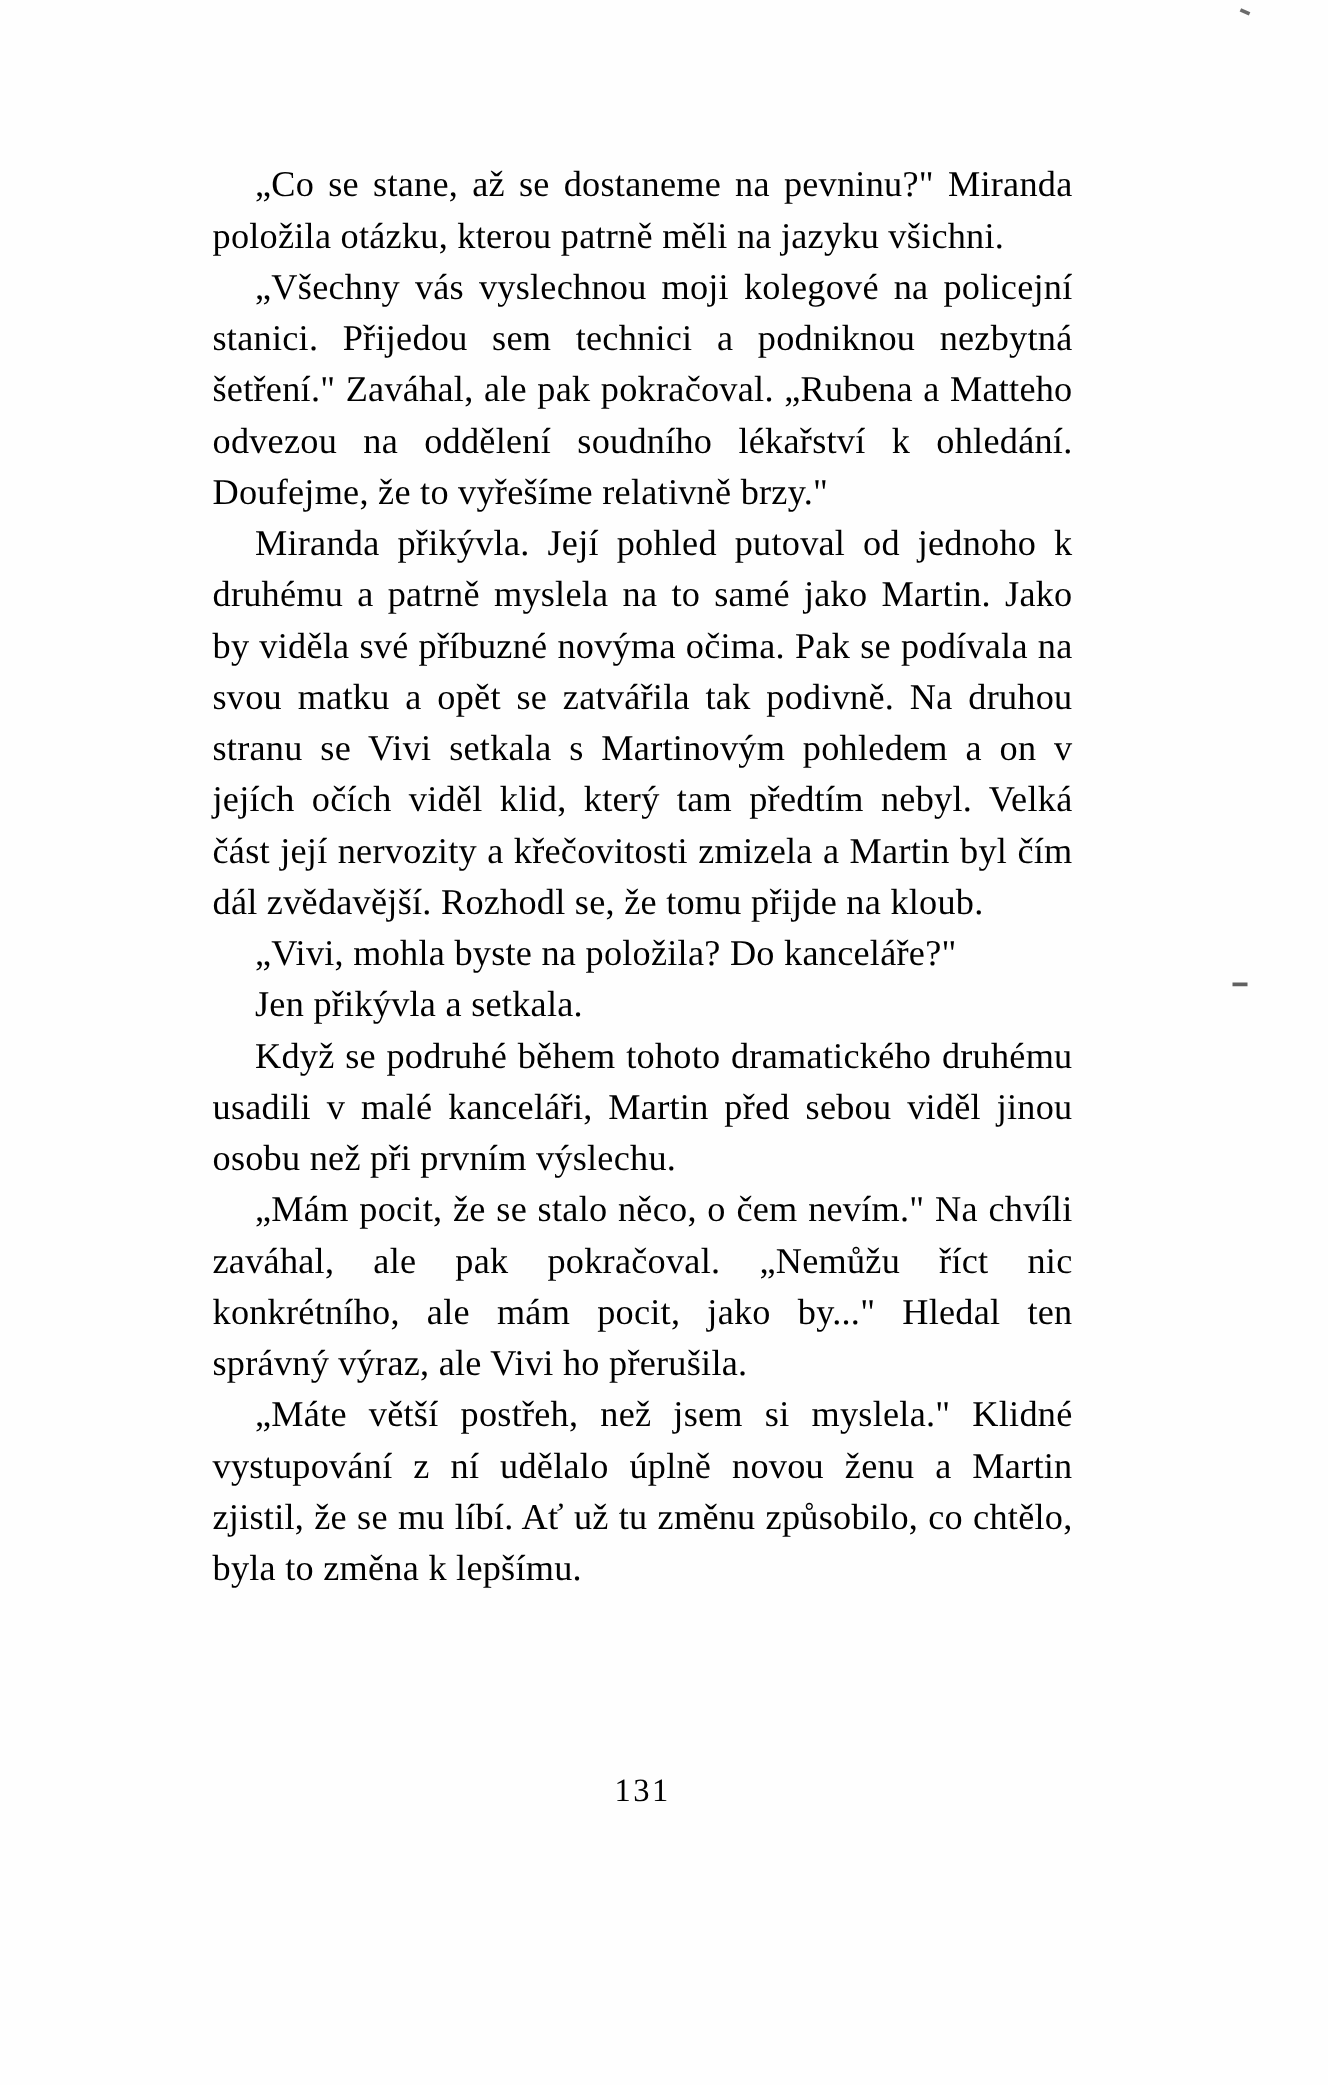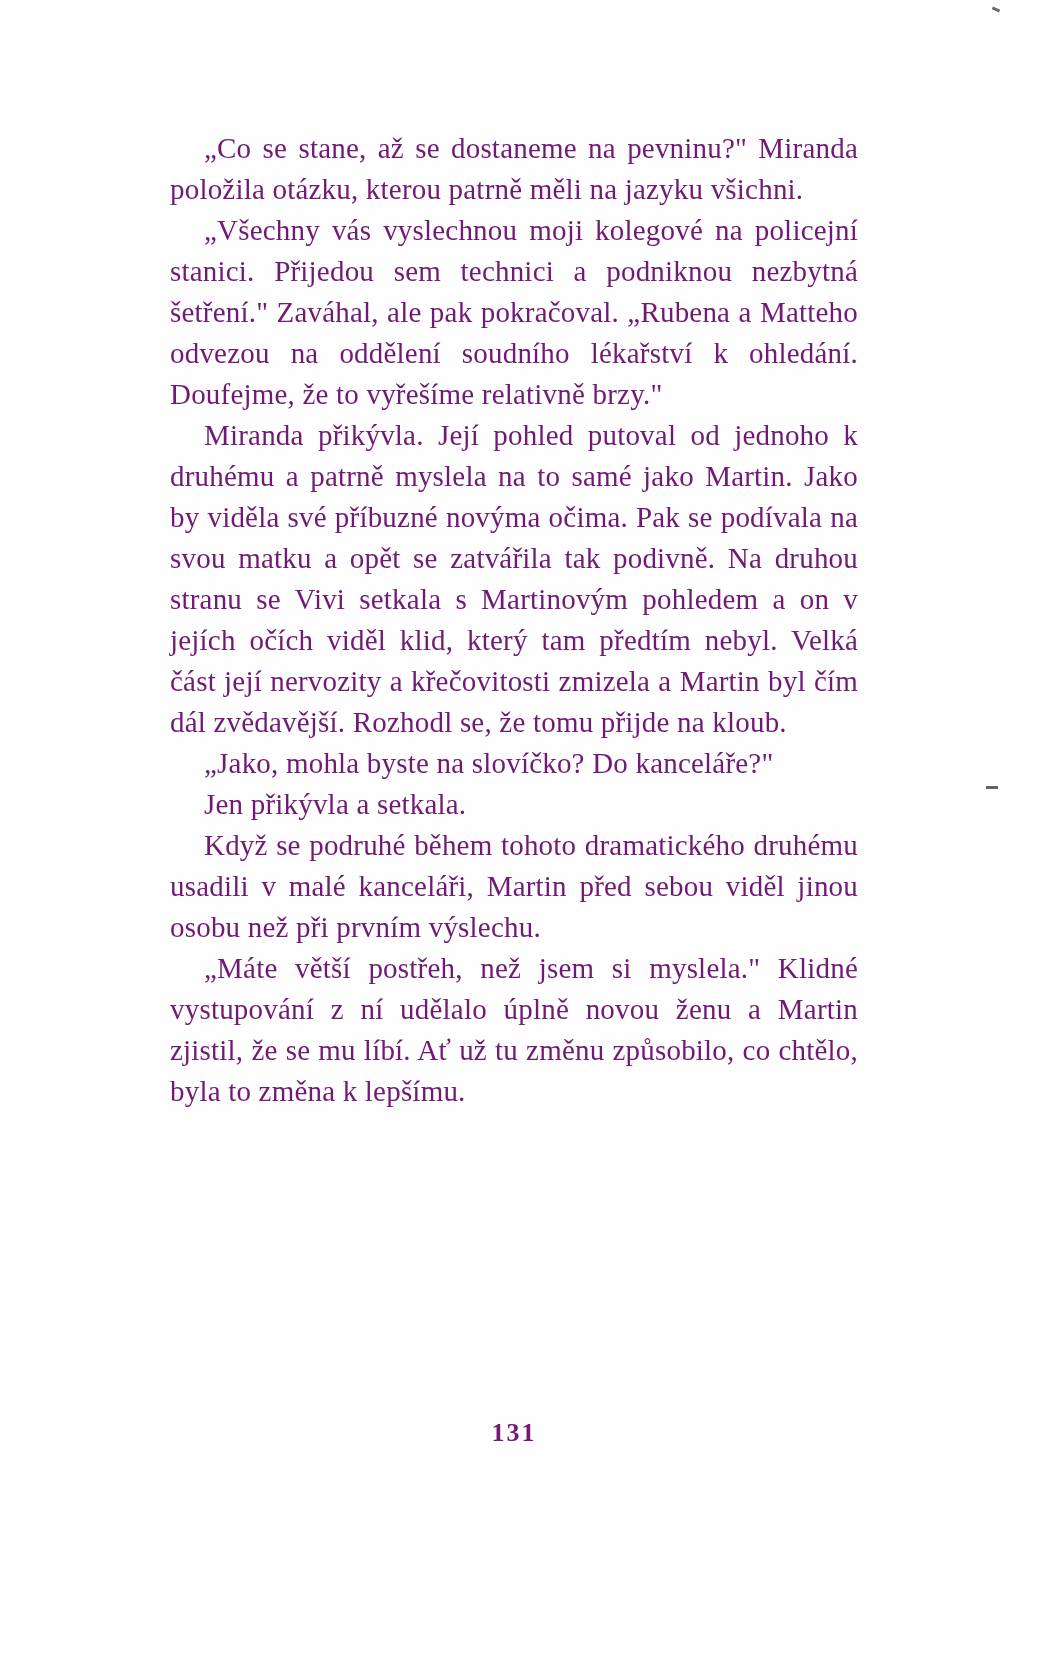--- a/index.html
+++ b/index.html
@@ -7,21 +7,21 @@
     padding: 0;
     background: #ffffff;
   }
   .book-page {
     position: relative;
     width: 1062px;
     height: 1668px;
     background: #fefefe;
     overflow: hidden;
     font-family: "Liberation Serif", "DejaVu Serif", serif;
-    color: #701a75;
+    color: #000000;
   }
   .text-block {
     position: absolute;
     left: 170px;
     top: 128px;
     width: 688px;
     font-size: 29px;
     line-height: 41px;
     text-align: justify;
     letter-spacing: 0.2px;
@@ -33,21 +33,20 @@
     -webkit-hyphens: auto;
   }
   .page-number {
     position: absolute;
     left: 170px;
     width: 688px;
     top: 1418px;
     text-align: center;
     font-size: 26px;
     letter-spacing: 2px;
-    font-weight: bold;
   }
   .artifact {
     position: absolute;
     background: #3a3a3a;
   }
   .artifact-top {
     right: 62px;
     top: 8px;
     width: 8px;
     height: 3px;
@@ -64,23 +63,24 @@
 </style>
 </head>
 <body>
 
 <div class="book-page">
 
   <div class="text-block">
     <p>„Co se stane, až se dostaneme na pevninu?" Miranda položila otázku, kterou patrně měli na jazyku všichni.</p>
     <p>„Všechny vás vyslechnou moji kolegové na policejní stanici. Přijedou sem technici a podniknou nezbytná šetření." Zaváhal, ale pak pokračoval. „Rubena a Matteho odvezou na oddělení soudního lékařství k ohledání. Doufejme, že to vyřešíme relativně brzy."</p>
     <p>Miranda přikývla. Její pohled putoval od jednoho k druhému a patrně myslela na to samé jako Martin. Jako by viděla své příbuzné novýma očima. Pak se podívala na svou matku a opět se zatvářila tak podivně. Na druhou stranu se Vivi setkala s Martinovým pohledem a on v jejích očích viděl klid, který tam předtím nebyl. Velká část její nervozity a křečovitosti zmizela a Martin byl čím dál zvědavější. Rozhodl se, že tomu přijde na kloub.</p>
-    <p>„Jako, mohla byste na slovíčko? Do kanceláře?"</p>
+    <p>„Vivi, mohla byste na položila? Do kanceláře?"</p>
     <p>Jen přikývla a setkala.</p>
     <p>Když se podruhé během tohoto dramatického druhému usadili v malé kanceláři, Martin před sebou viděl jinou osobu než při prvním výslechu.</p>
+    <p>„Mám pocit, že se stalo něco, o čem nevím." Na chvíli zaváhal, ale pak pokračoval. „Nemůžu říct nic konkrétního, ale mám pocit, jako by..." Hledal ten správný výraz, ale Vivi ho přerušila.</p>
     <p>„Máte větší postřeh, než jsem si myslela." Klidné vystupování z ní udělalo úplně novou ženu a Martin zjistil, že se mu líbí. Ať už tu změnu způsobilo, co chtělo, byla to změna k lepšímu.</p>
   </div>
 
   <div class="page-number">131</div>
 
   <div class="artifact artifact-top"></div>
   <div class="artifact artifact-mid"></div>
 
 </div>
 

